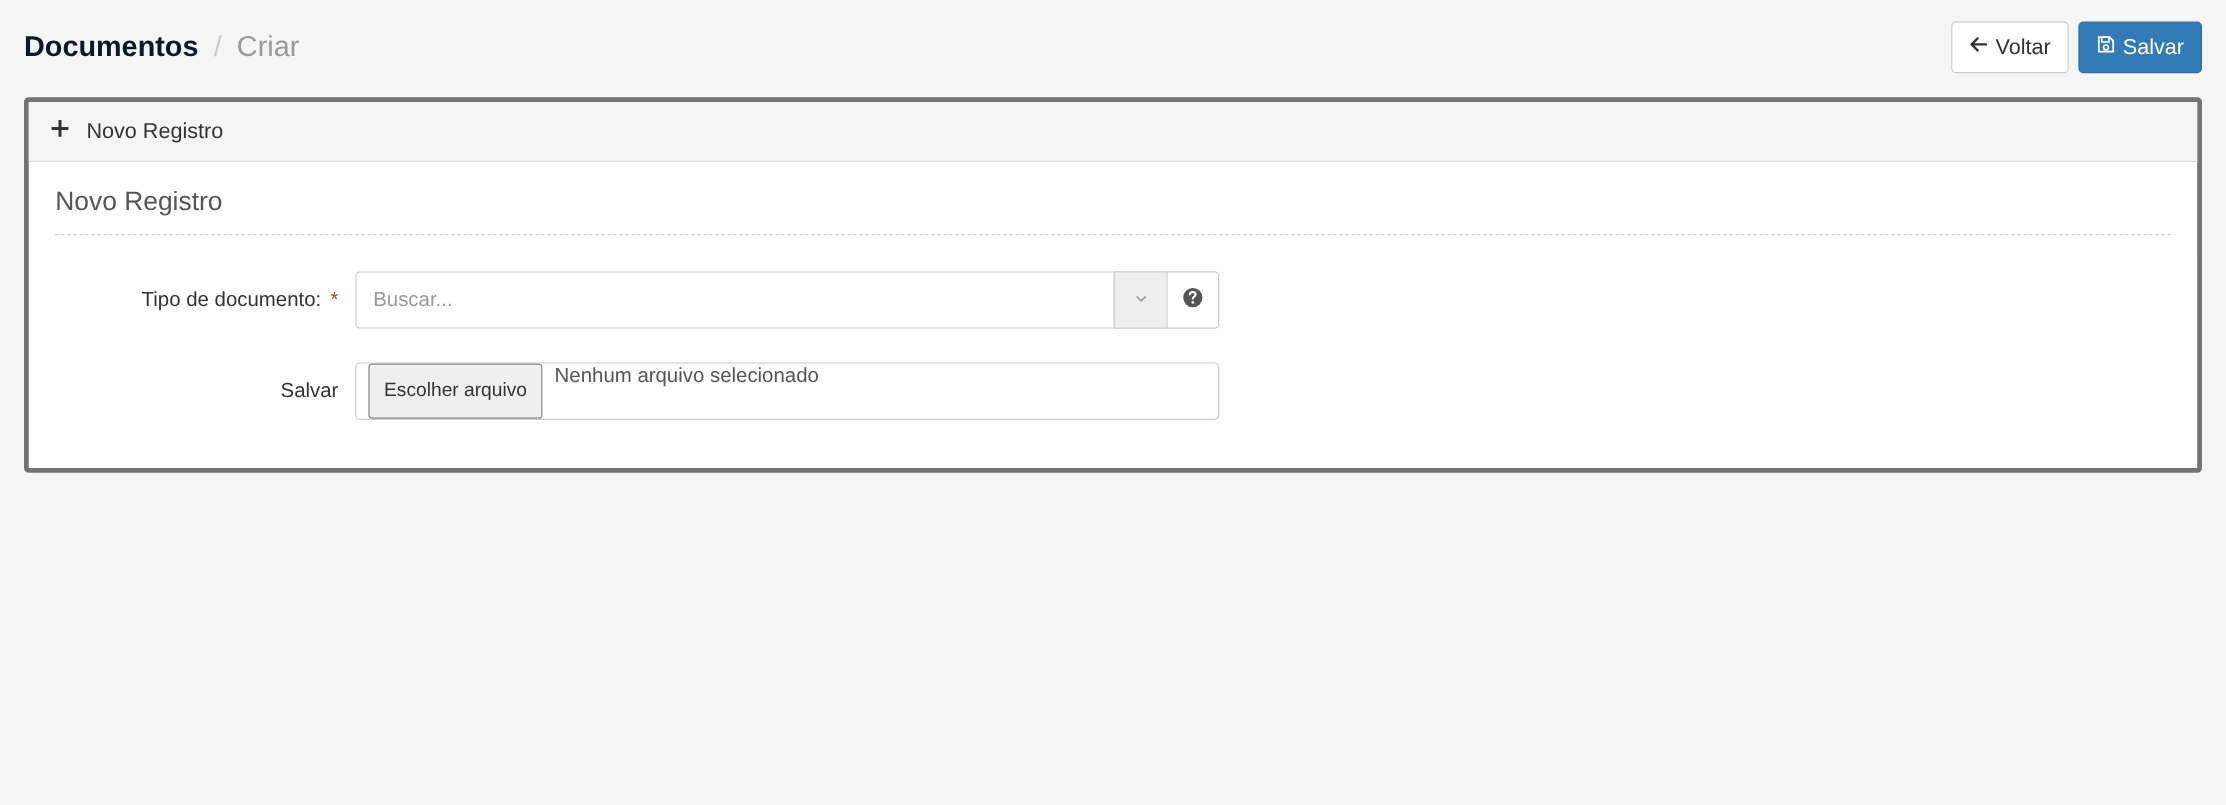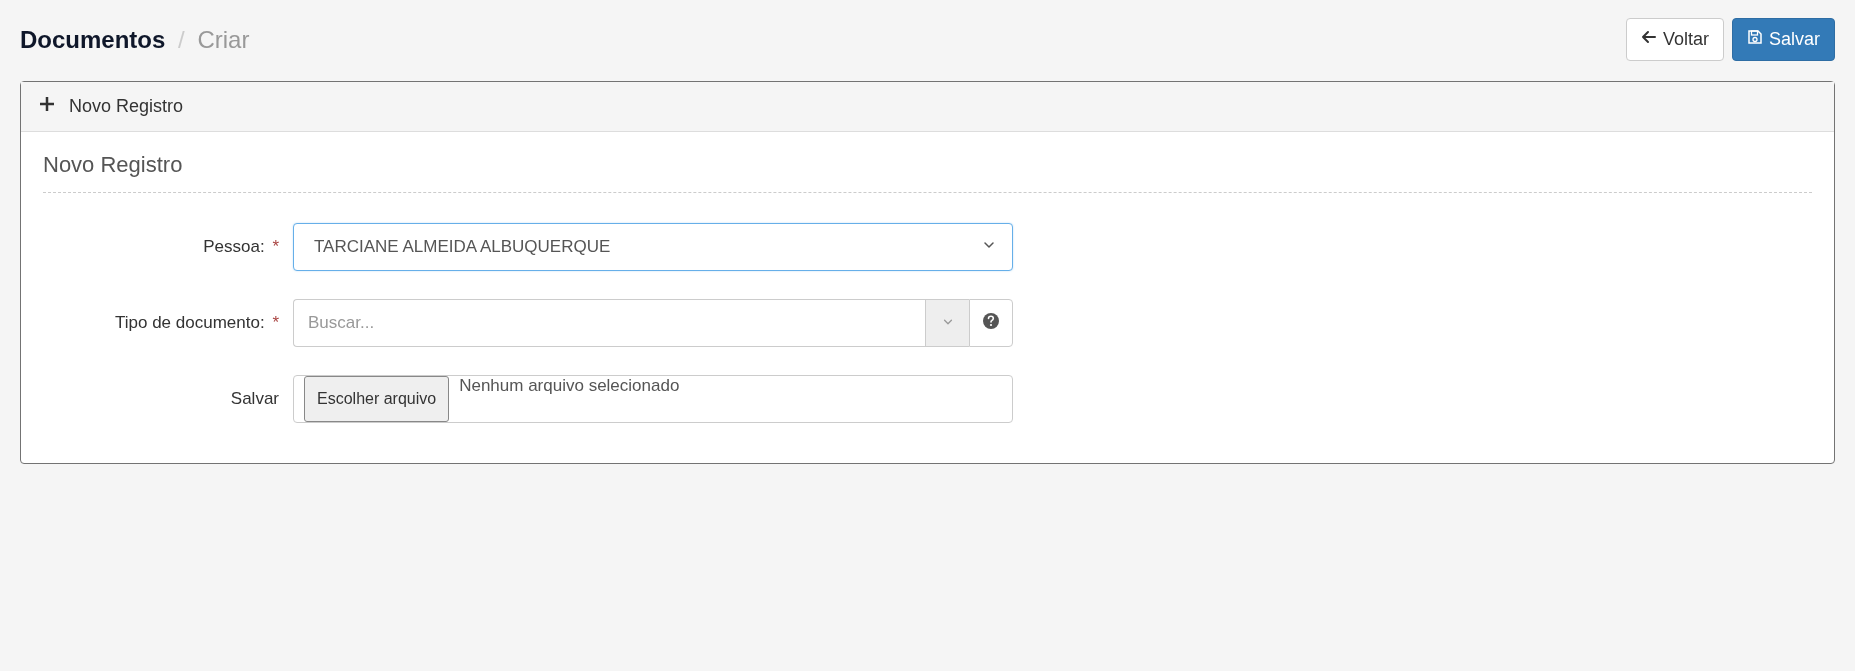--- a/index.html
+++ b/index.html
@@ -65,21 +65,21 @@
 
     .btn-primary {
       background-color: #337ab7;
       border-color: #2e6da4;
       color: #fff;
     }
 
     .panel {
       margin: 0 20px 20px 20px;
       background-color: #fff;
-      border: 1px solid #737373;
+      border: 4px solid #737373;
       border-radius: 4px;
     }
 
     .panel-heading {
       padding: 14px 18px;
       background-color: #f5f5f5;
       border-bottom: 1px solid #ddd;
       font-size: 18px;
       display: flex;
       align-items: center;
@@ -269,36 +269,20 @@
         <path d="M8 1V15M1 8H15" stroke="#333" stroke-width="2.5"></path>
       </svg>
     </span>
     <span>Novo Registro</span>
   </div>
 
   <div class="panel-body">
     <h3 class="section-title">Novo Registro</h3>
     <hr class="section-divider">
 
-    <div class="form-row">
-      <label class="form-label">
-        <span>Pessoa:</span>
-        <span class="required-star">*</span>
-      </label>
-      <div class="form-control-area">
-        <div class="select-wrapper">
-          <span>TARCIANE ALMEIDA ALBUQUERQUE</span>
-          <span class="chevron">
-            <svg width="14" height="14" viewBox="0 0 14 14">
-              <path d="M3 5L7 9L11 5" stroke="#555" stroke-width="1.5" fill="none" stroke-linecap="round" stroke-linejoin="round"></path>
-            </svg>
-          </span>
-        </div>
-      </div>
-    </div>
 
     <div class="form-row">
       <label class="form-label">
         <span>Tipo de documento:</span>
         <span class="required-star">*</span>
       </label>
       <div class="form-control-area">
         <div class="combo-group">
           <input type="text" class="combo-input" placeholder="Buscar..." style="">
           <button class="combo-btn">

